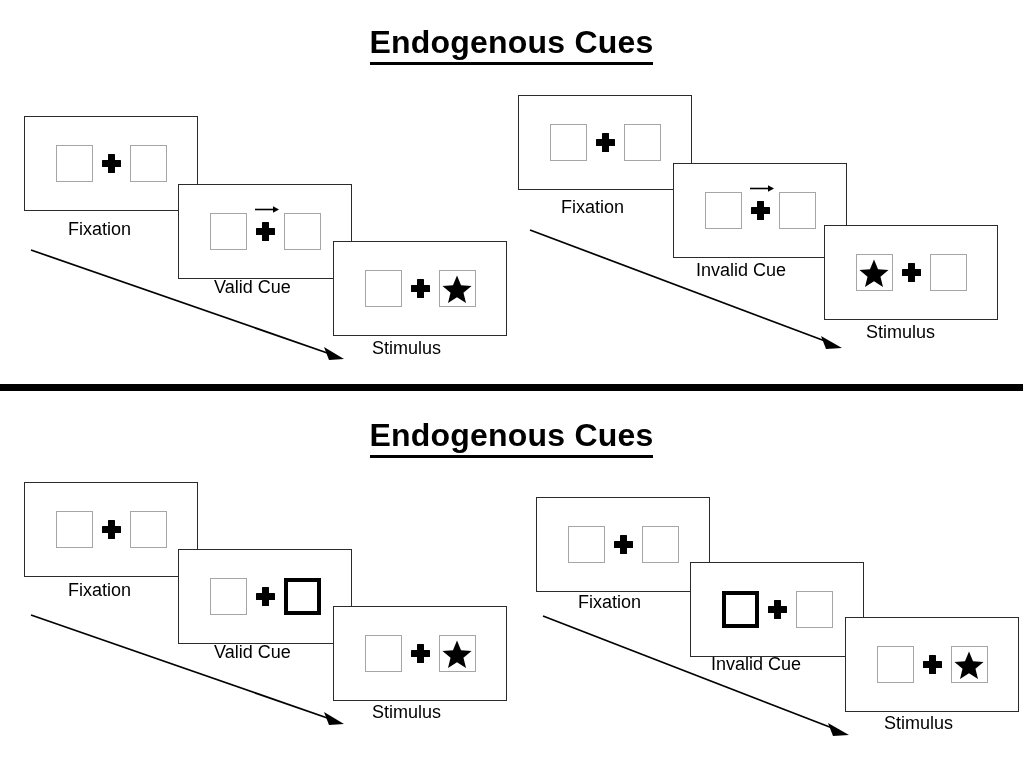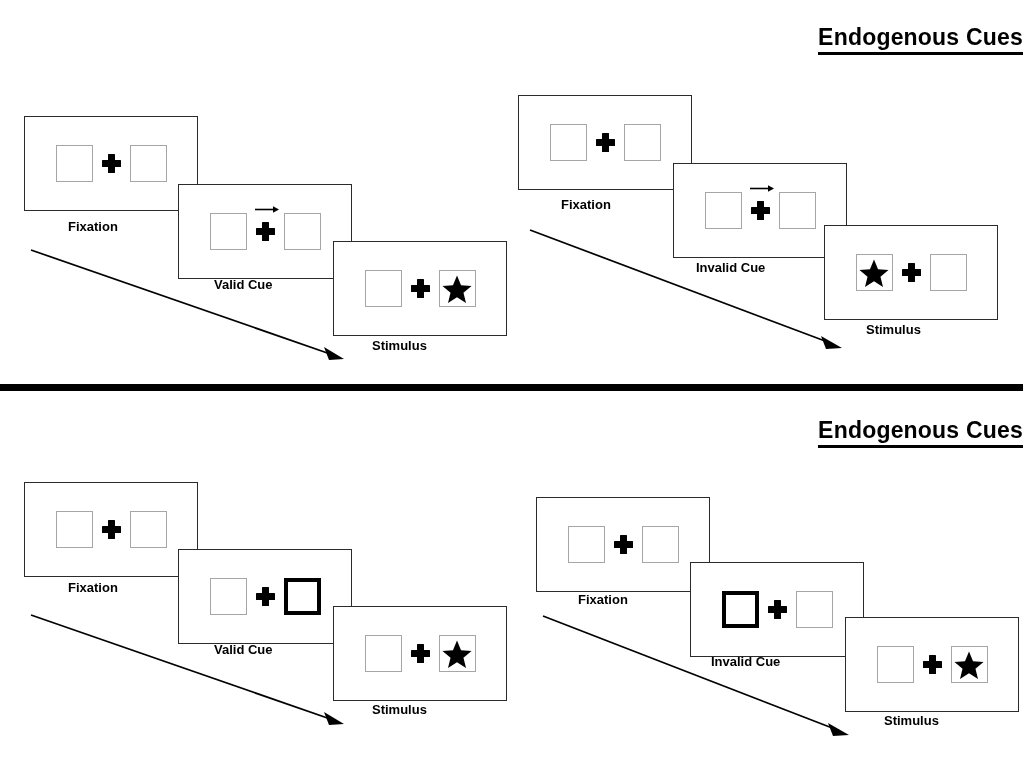--- a/index.html
+++ b/index.html
@@ -15,22 +15,22 @@
     overflow: hidden;
     font-family: "Liberation Sans", sans-serif;
     color: #000000;
   }
 
   
   .section-title {
     position: absolute;
     width: 1023px;
     left: 0;
-    text-align: right;
-    font-size: 23px;
+    text-align: center;
+    font-size: 32px;
     font-weight: bold;
     letter-spacing: 0.2px;
   }
   .section-title span {
     border-bottom: 3px solid #000;
     padding-bottom: 1px;
     display: inline-block;
   }
   #title-endogenous { top: 24px; }
   #title-exogenous  { top: 417px; }
@@ -124,22 +124,22 @@
     top: 50%;
     margin-top: -28px;
     margin-left: -11px;
     width: 26px;
     height: 11px;
   }
 
   
   .caption {
     position: absolute;
-    font-size: 13px;
-    font-weight: bold;
+    font-size: 18px;
+    font-weight: normal;
     white-space: nowrap;
     z-index: 6;
   }
 
   
   .time-arrow {
     position: absolute;
     z-index: 2;
   }
 </style>

